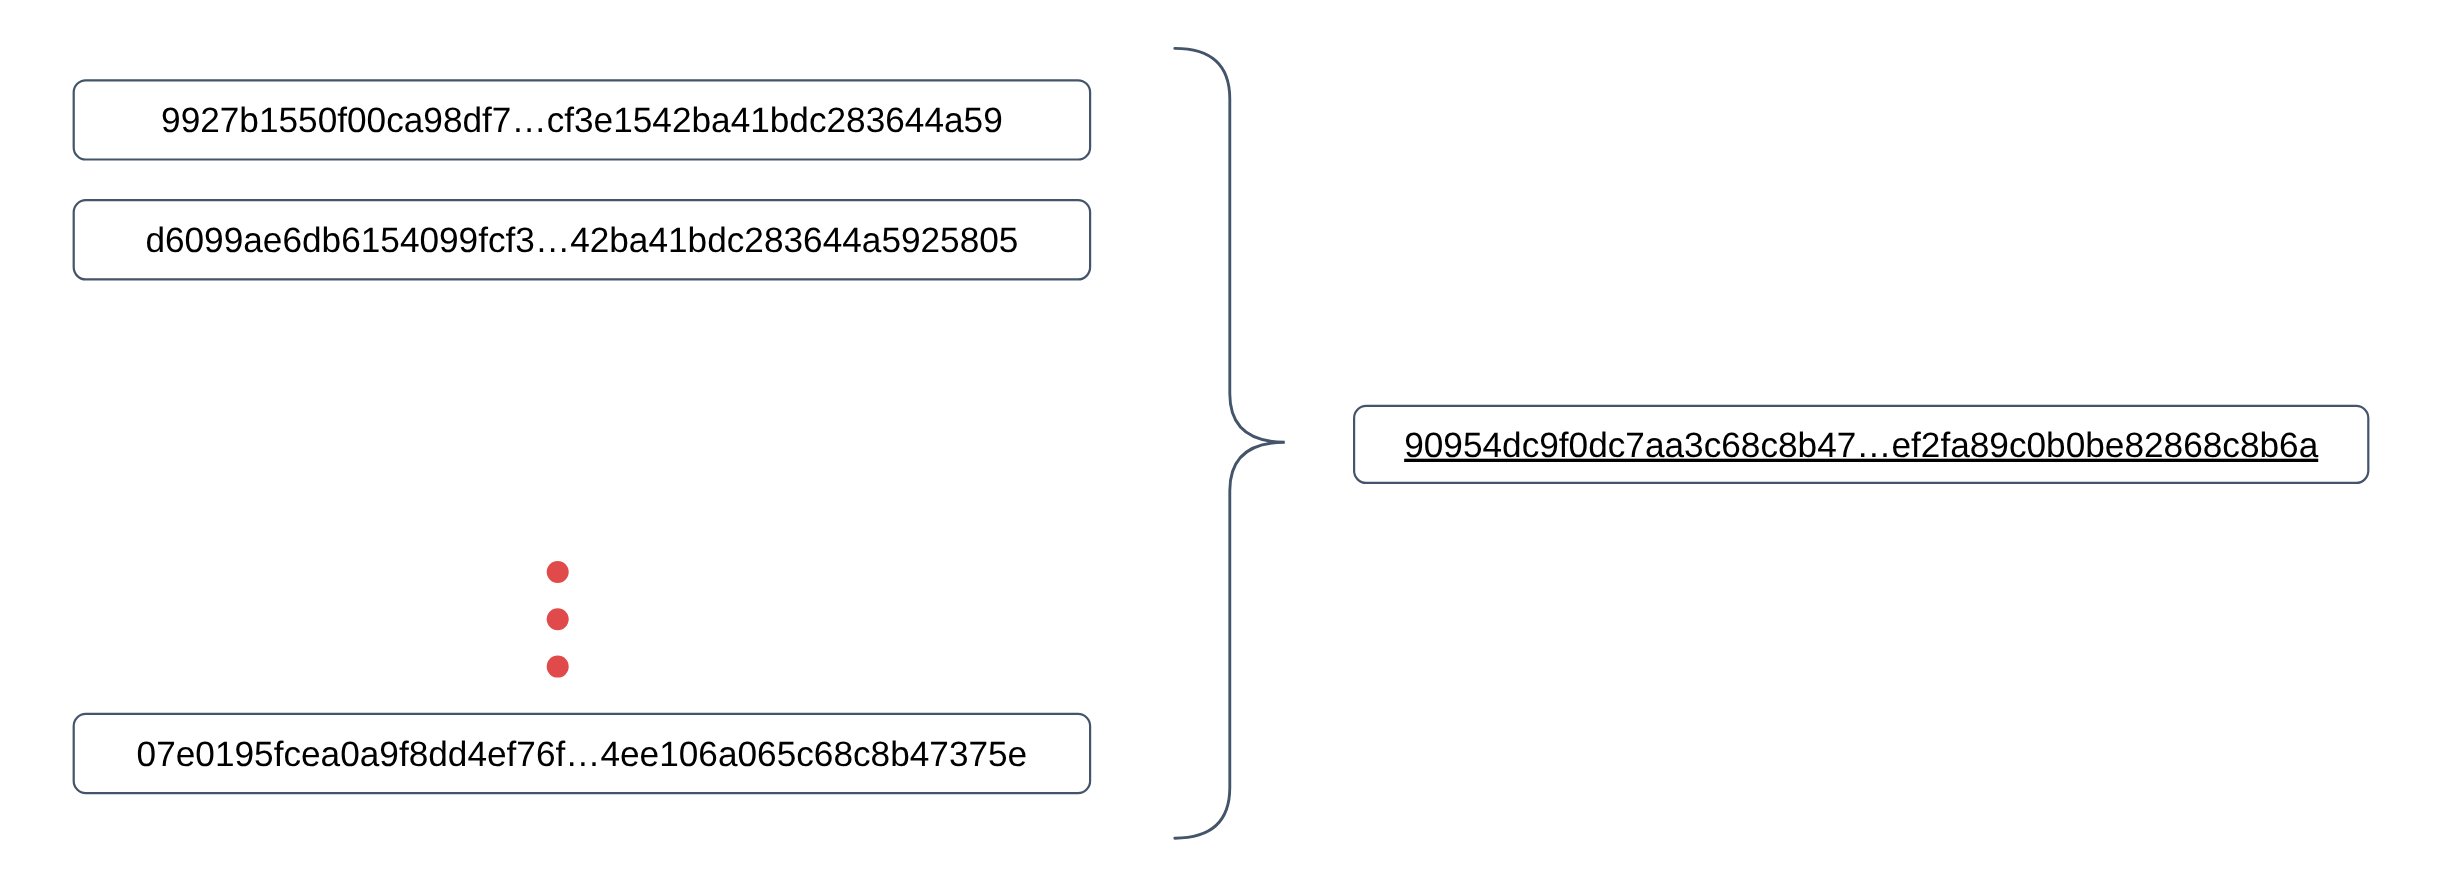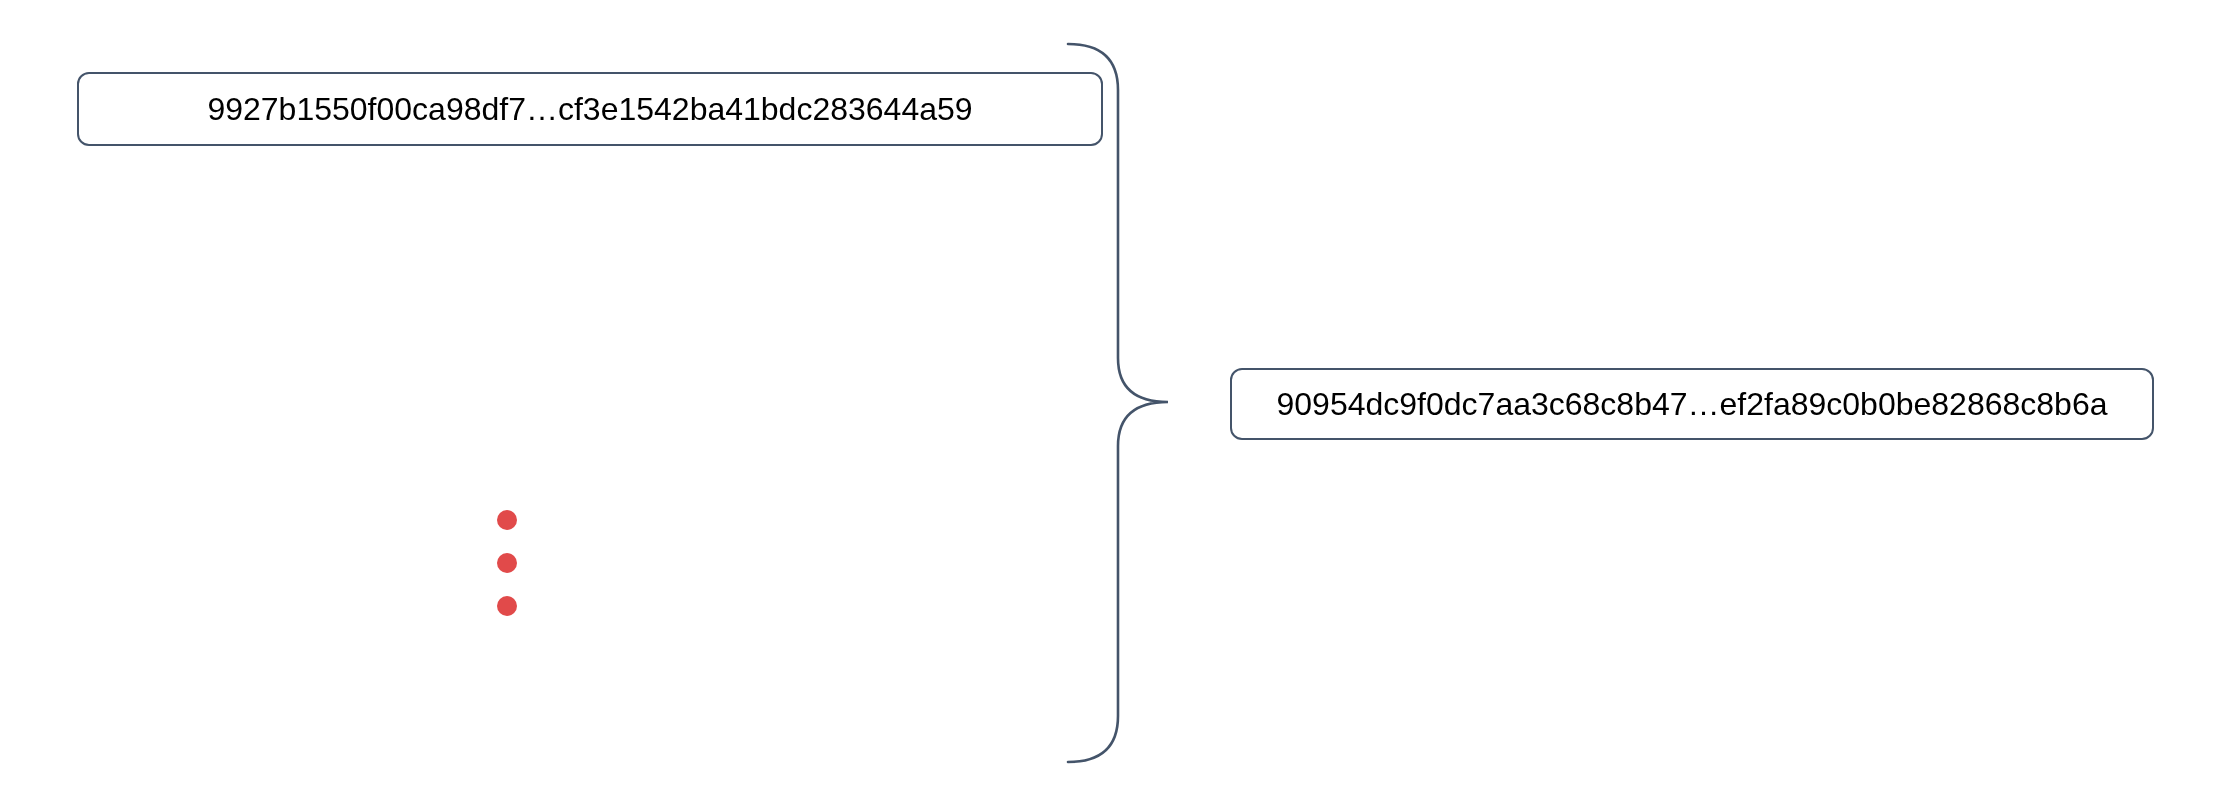--- a/index.html
+++ b/index.html
@@ -26,34 +26,34 @@
     justify-content: center;
   }
   .hash-box .hash-text {
     font-size: 32px;
     color: var(--text-color, #000000);
     white-space: nowrap;
     letter-spacing: 0px;
   }
   .left-box {
     left: 66px;
-    width: 1026px;
+    width: 926px;
     height: 74px;
-    margin-left: 11px;
   }
   #box-0 { top: 72px; }
   #box-1 { top: 181px; }
   #box-2 { top: 291px; }
   #box-3 { top: 404px; }
   #box-4 { top: 648px; }
   #result-box {
     left: 1230px;
     top: 368px;
     width: 924px;
     height: 72px;
+    text-decoration: underline;
   }
   #dots {
     position: absolute;
     left: 497px;
     top: 510px;
     width: 20px;
     height: 106px;
     display: flex;
     flex-direction: column;
     justify-content: space-between;
@@ -81,29 +81,35 @@
 </style>
 </head>
 <body>
 
 <div id="canvas" style="--bg-color: #FFFFFF; --border-color: #44546A; --box-fill: #FFFFFF; --text-color: #000000; --brace-color: #44546A; --dot-color: #E14A4A;">
 
   <div id="box-0" class="hash-box left-box">
     <span class="hash-text">9927b1550f00ca98df7…cf3e1542ba41bdc283644a59</span>
   </div>
 
+  <div id="box-1" class="hash-box left-box">
+    <span class="hash-text">d6099ae6db6154099fcf3…42ba41bdc283644a5925805</span>
+  </div>
 
 
 
   <div id="dots">
       <div class="ellipsis-dot"></div>
       <div class="ellipsis-dot"></div>
       <div class="ellipsis-dot"></div>
     </div>
 
+  <div id="box-4" class="hash-box left-box">
+    <span class="hash-text">07e0195fcea0a9f8dd4ef76f…4ee106a065c68c8b47375e</span>
+  </div>
 
   <svg id="brace-svg" viewBox="0 0 124 736" xmlns="http://www.w3.org/2000/svg">
     <path d="M 10 10 Q 60 10 60 56 L 60 324 Q 60 368 110 368 Q 60 368 60 412 L 60 682 Q 60 728 10 728"></path>
   </svg>
 
   <div id="result-box" class="hash-box">
     <span class="hash-text">90954dc9f0dc7aa3c68c8b47…ef2fa89c0b0be82868c8b6a</span>
   </div>
 
 </div>

